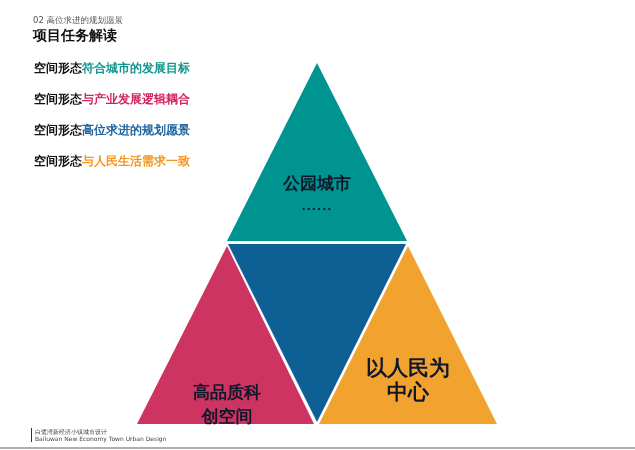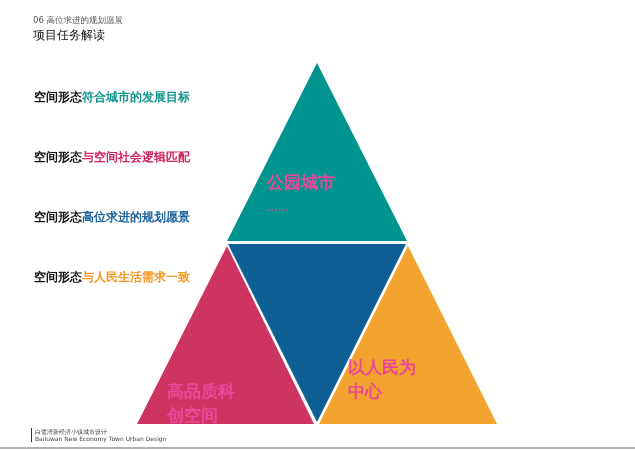--- a/index.html
+++ b/index.html
@@ -7,54 +7,54 @@
       width: 635px; height: 450px; position: relative; overflow: hidden;
       background: #ffffff;
       font-family: "DejaVu Sans", "Liberation Sans", sans-serif;
     }
     .subtitle {
       position: absolute; left: 33px; top: 15px;
       font-size: 8.5px; color: #555; white-space: nowrap;
     }
     .title {
       position: absolute; left: 33px; top: 27px;
-      font-size: 12px; font-weight: normal; color: #111; white-space: nowrap;
+      font-size: 14px; font-weight: bold; color: #111; white-space: nowrap;
     }
     .points { position: absolute; left: 34px; top: 60px; }
     .point {
       font-size: 12px; font-weight: bold; white-space: nowrap;
-      height: 31px; line-height: 16px; margin-top: 29px;
+      height: 31px; line-height: 16px;
     }
     .point .lead { color: #111; }
     .diagram { position: absolute; left: 0; top: 0; width: 635px; height: 450px; }
     .tri-label {
-      position: absolute; color: #ec4899; font-weight: bold;
-      white-space: nowrap; line-height: 1.3; font-family: Liberation Serif, serif;
+      position: absolute; color: #0f172a; font-weight: bold;
+      text-align: center; white-space: nowrap; line-height: 1.3;
     }
     .footer {
       position: absolute; left: 31px; top: 428px;
       border-left: 1.5px solid #333; padding-left: 3px;
       font-size: 6px; line-height: 7px; color: #444;
     }
     .bottom-rule {
       position: absolute; left: 0; top: 447px; width: 635px; height: 2px; background: #b0b0b0;
     }
   </style>
 </head>
 <body>
 
-<div class="subtitle">06 高位求进的规划愿景</div>
+<div class="subtitle">02 高位求进的规划愿景</div>
 <div class="title">项目任务解读</div>
 
 <div class="points">
   <div class="point">
     <span class="lead">空间形态</span><span class="rest" style="color:#11958f">符合城市的发展目标</span>
   </div>
   <div class="point">
-    <span class="lead">空间形态</span><span class="rest" style="color:#d0245e">与空间社会逻辑匹配</span>
+    <span class="lead">空间形态</span><span class="rest" style="color:#d0245e">与产业发展逻辑耦合</span>
   </div>
   <div class="point">
     <span class="lead">空间形态</span><span class="rest" style="color:#1d64a0">高位求进的规划愿景</span>
   </div>
   <div class="point">
     <span class="lead">空间形态</span><span class="rest" style="color:#f5961e">与人民生活需求一致</span>
   </div>
 </div>
 
 <svg class="diagram" viewBox="0 0 635 450" xmlns="http://www.w3.org/2000/svg">
@@ -70,21 +70,21 @@
 </div>
 
 <div class="tri-label" style="left:257px; top:264px; width:120px; font-size:17px; line-height:24px;">
 </div>
 
 <div class="tri-label" style="left:167px; top:356px; width:120px; font-size:17px; line-height:24px;margin-top:24px;">
   <div>高品质科</div>
   <div>创空间</div>
 </div>
 
-<div class="tri-label" style="left:348px; top:356px; width:120px; font-size:17px; line-height:24px;">
+<div class="tri-label" style="left:348px; top:356px; width:120px; font-size:21px; line-height:24px;">
   <div>以人民为</div>
   <div>中心</div>
 </div>
 
 <div class="footer">
   <div>白鹭湾新经济小镇城市设计</div>
   <div>Bailuwan New Economy Town Urban Design</div>
 </div>
 <div class="bottom-rule"></div>
 

